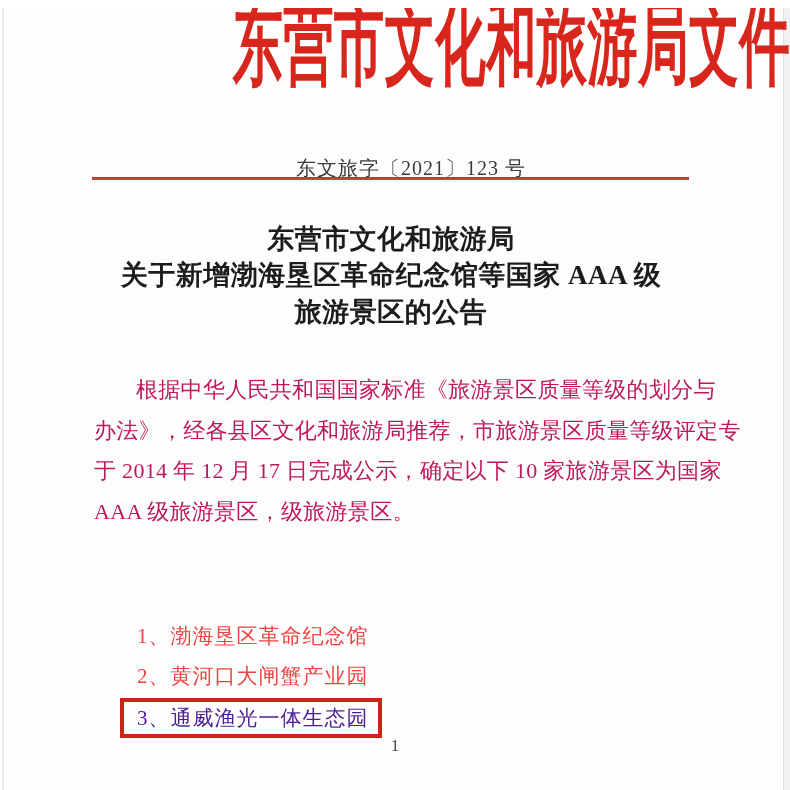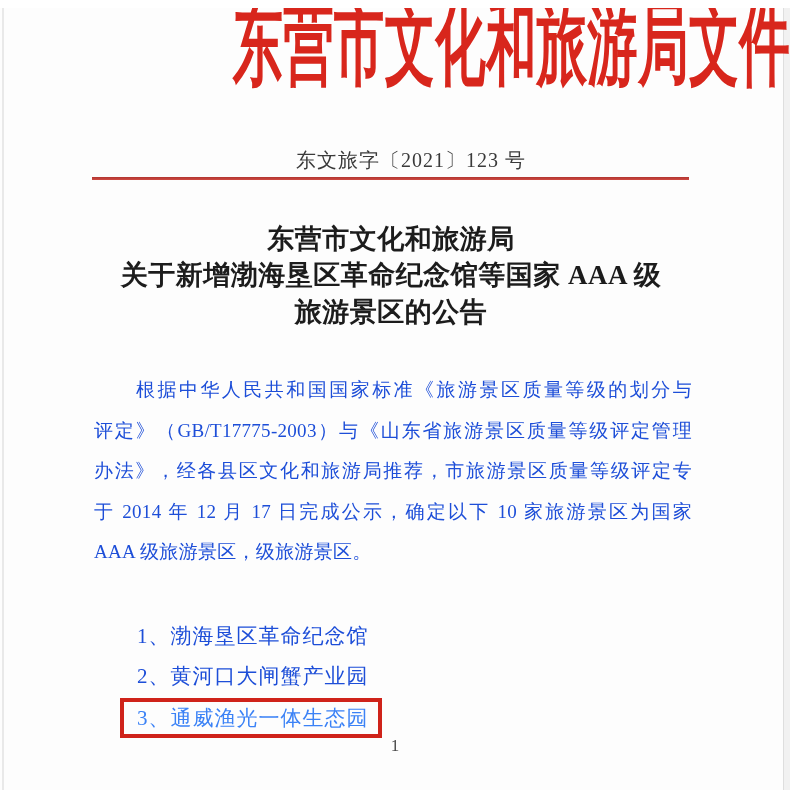--- a/index.html
+++ b/index.html
@@ -38,21 +38,21 @@
     color: #d8261c;
     white-space: nowrap;
   }
   .header-band .squeeze {
     display: inline-block;
     transform: scaleX(0.545);
     letter-spacing: 1px;
   }
   .doc-number {
     position: absolute;
-    top: 139px;
+    top: 147px;
     left: 0; right: 8px;
     text-align: center;
     font-size: 20px;
     line-height: 26px;
     color: #3a3a3a;
     letter-spacing: 1px;
     padding-left: 40px;
   }
   .red-rule {
     position: absolute;
@@ -71,61 +71,61 @@
     line-height: 36.4px;
     font-weight: 700;
     color: #1c1c1c;
     letter-spacing: 0.5px;
   }
   .body-block {
     position: absolute;
     top: 362px;
     left: 94px;
     width: 598px;
-    font-size: 19px;
+    font-size: 22px;
     line-height: 40.6px;
-    color: #1d4ed8;
+    color: #be185d;
     letter-spacing: 0.3px;
   }
   .bline {
     text-align: justify;
     text-align-last: justify;
     white-space: nowrap;
   }
   .bline.indent { text-indent: 42px; }
   .bline.last {
     text-align-last: left;
     white-space: normal;
   }
   .list-item {
     position: absolute;
     left: 137px;
     font-size: 21px;
     line-height: 40px;
-    color: #1d4ed8;
+    color: #ef4444;
     letter-spacing: 1px;
     white-space: nowrap;
   }
   .li-1 { top: 608px; }
   .li-2 { top: 648px; }
   .highlight-box {
     position: absolute;
     left: 120px;
     top: 690px;
     width: 262px;
     height: 40px;
     box-sizing: border-box;
     border: 4px solid #cf231a;
     display: flex;
     align-items: center;
     padding-left: 13px;
   }
   .highlight-box .li-text {
     font-size: 21px;
-    color: #3b82f6;
+    color: #4c1d95;
     letter-spacing: 1px;
     white-space: nowrap;
   }
   .page-number {
     position: absolute;
     top: 728px;
     left: 0; right: 0;
     text-align: center;
     font-size: 17px;
     color: #4a4a4a;
@@ -148,21 +148,20 @@
   <div class="red-rule"></div>
 
   <div class="doc-title">
     <div>东营市文化和旅游局</div>
     <div>关于新增渤海垦区革命纪念馆等国家 AAA 级</div>
     <div>旅游景区的公告</div>
   </div>
 
   <div class="body-block">
     <div class="bline indent">根据中华人民共和国国家标准《旅游景区质量等级的划分与</div>
-    <div class="bline">评定》（GB/T17775-2003）与《山东省旅游景区质量等级评定管理</div>
     <div class="bline">办法》，经各县区文化和旅游局推荐，市旅游景区质量等级评定专</div>
     <div class="bline">于 2014 年 12 月 17 日完成公示，确定以下 10 家旅游景区为国家</div>
     <div class="bline last">AAA 级旅游景区，级旅游景区。</div>
   </div>
 
   <div class="list-item li-1">1、渤海垦区革命纪念馆</div>
 
   <div class="list-item li-2">2、黄河口大闸蟹产业园</div>
 
   <div class="highlight-box">

